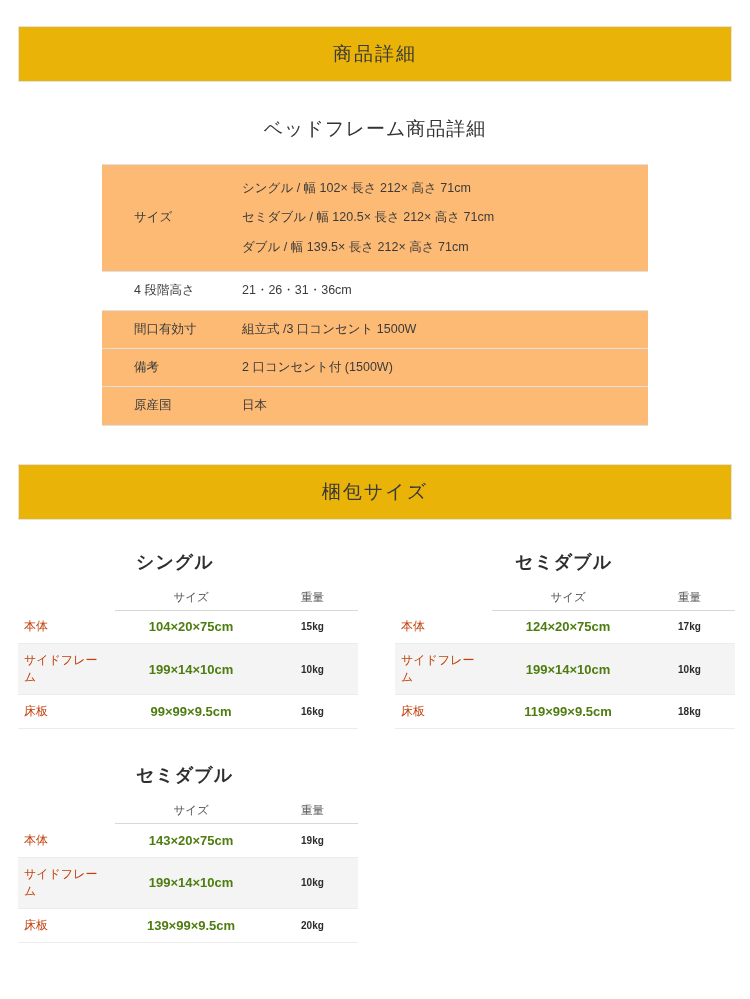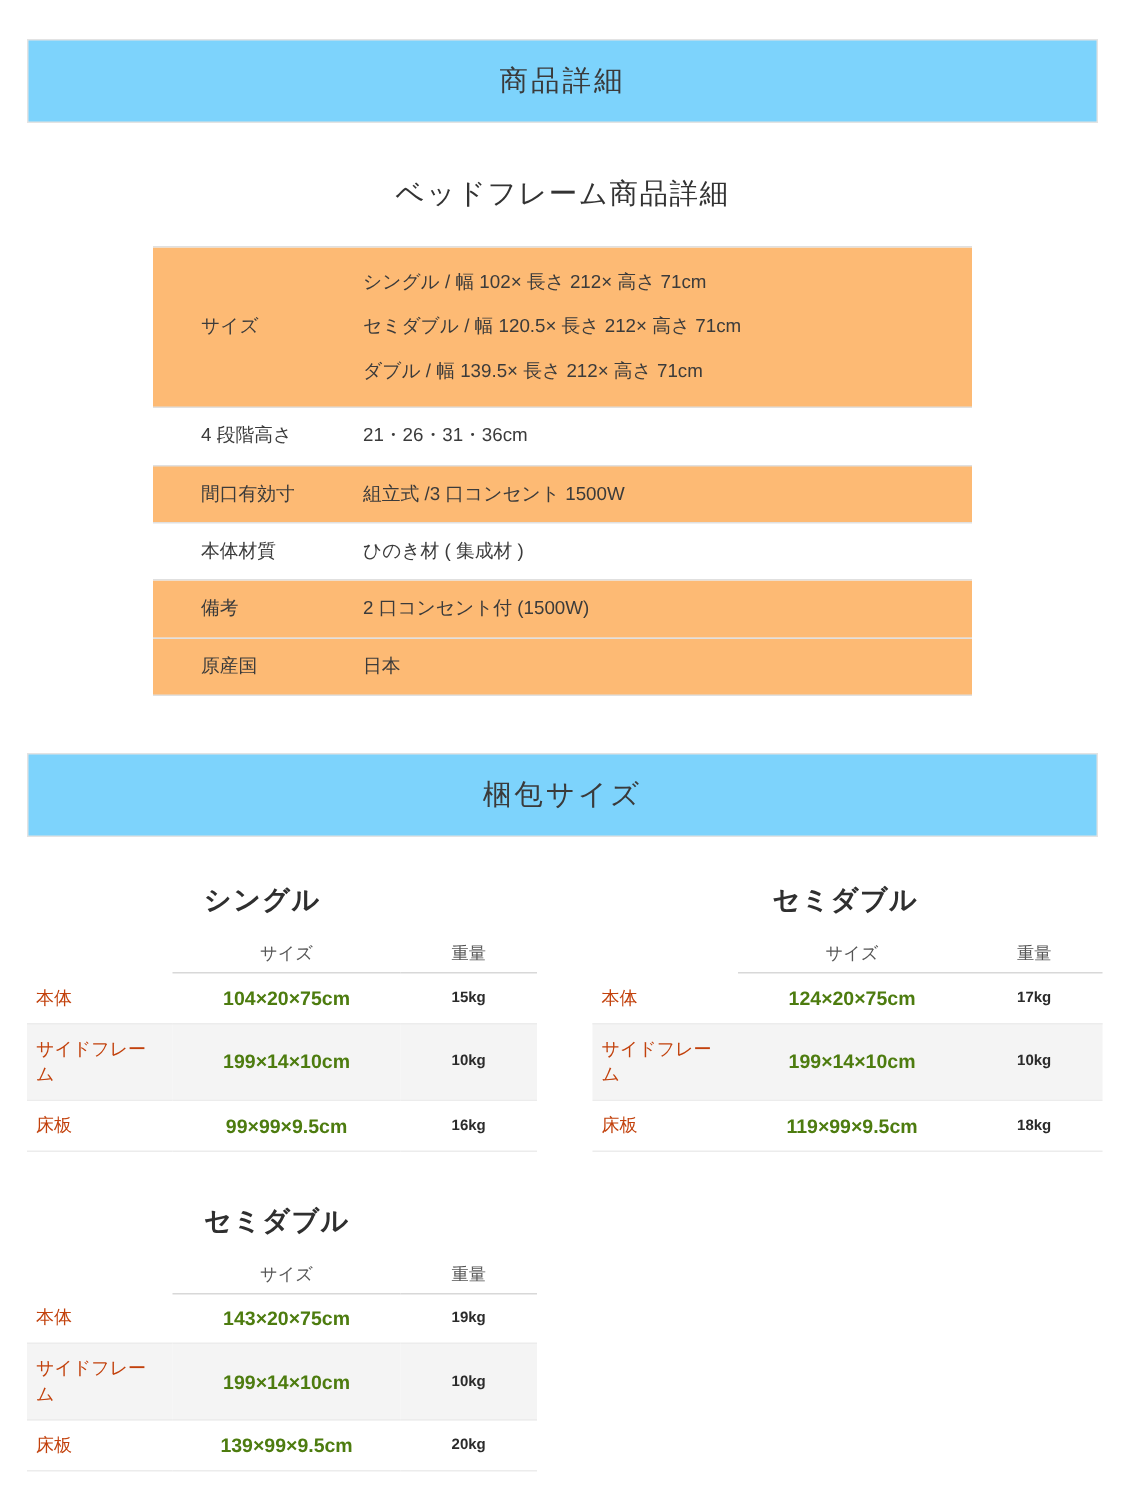--- a/index.html
+++ b/index.html
@@ -18,21 +18,21 @@
   }
 
   
   .section-banner {
     margin: 0 18px;
     border: 1px solid #e3e3e3;
     height: 56px;
     display: flex;
     align-items: center;
     justify-content: center;
-    background: #7dd3fc;
+    background: #eab308;
   }
   .section-banner .title {
     font-size: 19px;
     letter-spacing: 2px;
     color: #3a3a3a;
     font-weight: 400;
   }
 
   
   .spec-wrap {
@@ -164,24 +164,20 @@
         </td>
       </tr>
       <tr class="plain">
         <td class="label">4 段階高さ</td>
         <td>21・26・31・36cm</td>
       </tr>
       <tr class="alt">
         <td class="label">間口有効寸</td>
         <td>組立式 /3 口コンセント 1500W</td>
       </tr>
-      <tr class="plain">
-        <td class="label">本体材質</td>
-        <td>ひのき材 ( 集成材 )</td>
-      </tr>
       <tr class="alt">
         <td class="label">備考</td>
         <td>2 口コンセント付 (1500W)</td>
       </tr>
       <tr class="alt">
         <td class="label">原産国</td>
         <td>日本</td>
       </tr>
     </tbody>
   </table>

